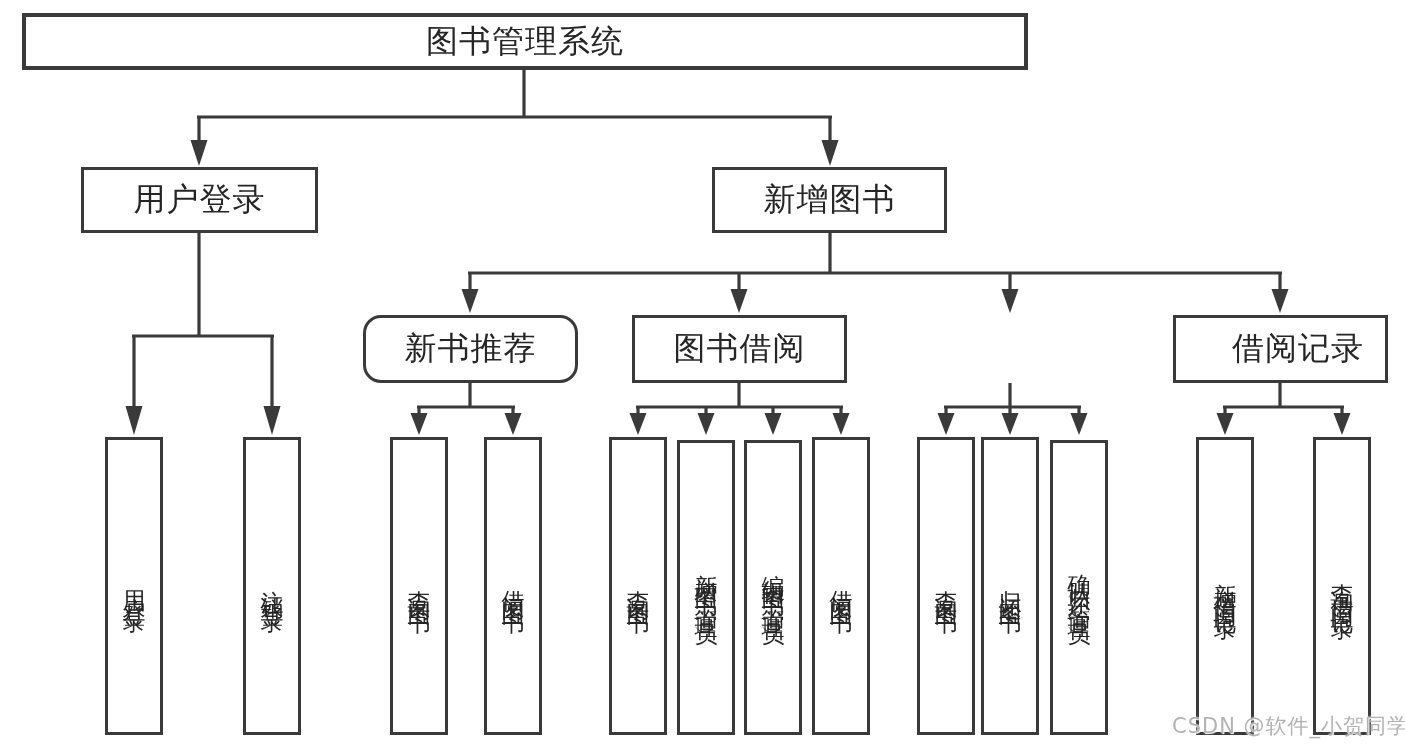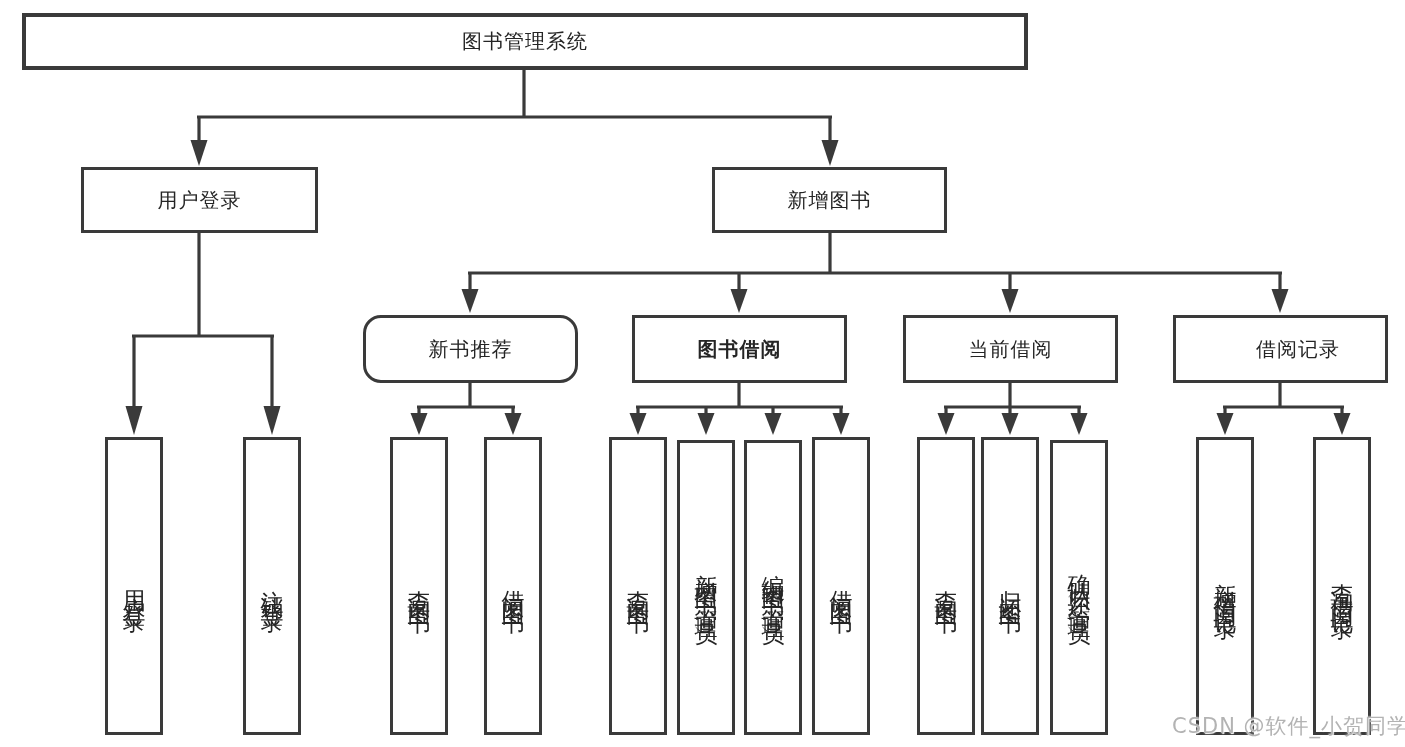--- a/index.html
+++ b/index.html
@@ -28,21 +28,21 @@
     position: absolute;
     background: var(--bg);
     border: 3px solid var(--line);
     display: flex;
     align-items: center;
     justify-content: center;
     z-index: 2;
     color: var(--text);
   }
   .hnode .nlabel {
-    font-size: 20px;
+    font-size: 32px;
     letter-spacing: 1px;
     white-space: nowrap;
   }
   .vnode .nlabel {
     writing-mode: vertical-rl;
     text-orientation: mixed;
     font-size: 23px;
     letter-spacing: 7px;
     line-height: 1;
   }
@@ -129,25 +129,22 @@
   <div class="node hnode" style="left:81px; top:167px; width:237px; height:66px;">
     <span class="nlabel">用户登录</span>
   </div>
   <div class="node hnode" style="left:712px; top:167px; width:235px; height:66px;">
     <span class="nlabel">新增图书</span>
   </div>
 
   <div class="node hnode" style="left:363px; top:315px; width:215px; height:68px;border-radius:18px;">
     <span class="nlabel">新书推荐</span>
   </div>
-  <div class="node hnode" style="left:632px; top:315px; width:215px; height:68px;font-weight:bold;">
+  <div class="node hnode" style="left:632px; top:315px; width:215px; height:68px;">
     <span class="nlabel">图书借阅</span>
-  </div>
-  <div class="node hnode" style="left:903px; top:315px; width:215px; height:68px;">
-    <span class="nlabel">当前借阅</span>
   </div>
   <div class="node hnode" style="left:1173px; top:315px; width:215px; height:68px;padding-left:35px;">
     <span class="nlabel">借阅记录</span>
   </div>
 
   <div class="node vnode" style="left:105px; top:437px; width:58px; height:298px;">
     <span class="nlabel">用户登录</span>
   </div>
   <div class="node vnode" style="left:243px; top:437px; width:58px; height:298px;">
     <span class="nlabel">注销登录</span>

